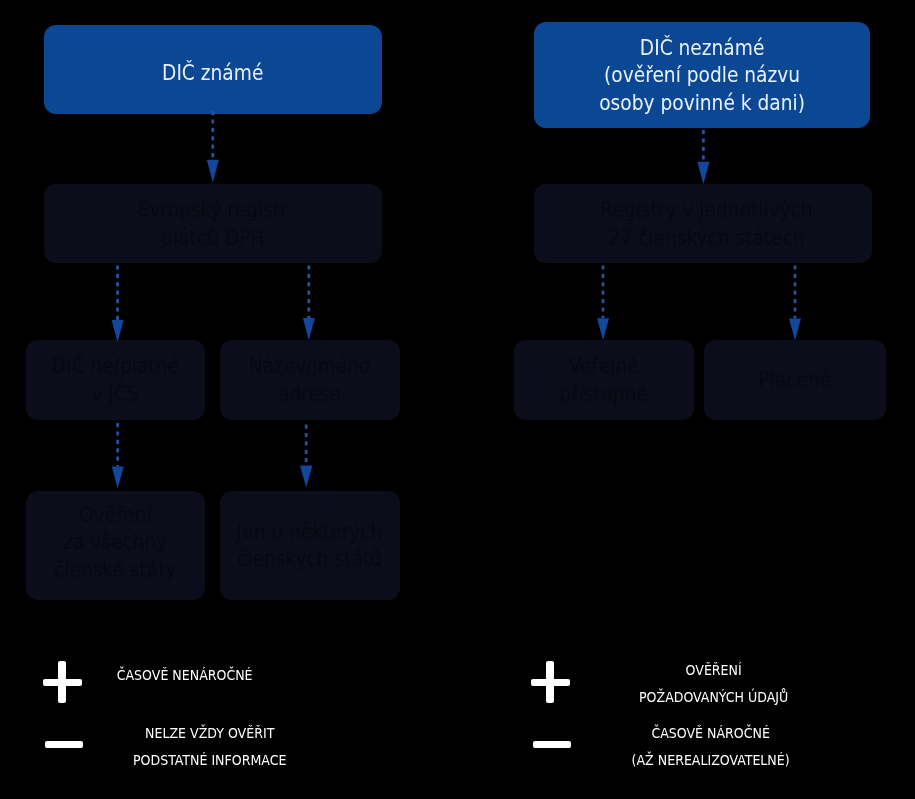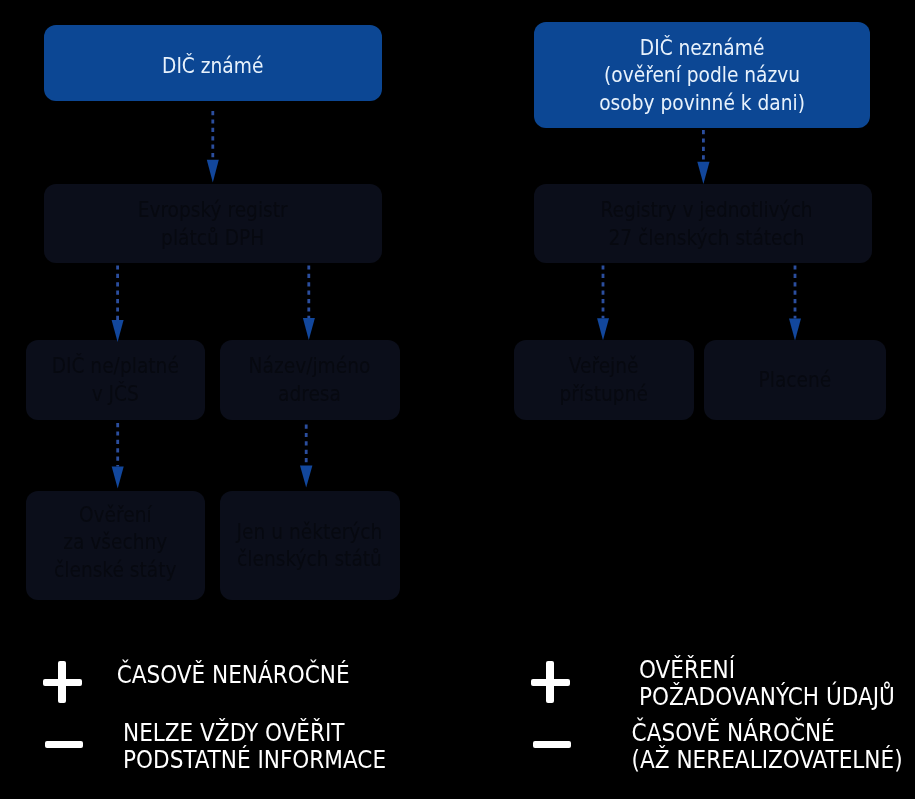--- a/index.html
+++ b/index.html
@@ -14,29 +14,29 @@
         align-items:center;justify-content:center;text-align:center;}
   .node .lbl{display:block;white-space:pre-line;line-height:27.6px;font-size:20.7px;transform:translateY(0.6px);}
   .node.blue{background:#0c4794;border-radius:12px;color:#e8f2fc;}
   .node.dark{background:#0b0e1a;border-radius:12px;color:#070910;}
 
   .conn{position:absolute;overflow:visible;}
 
   .legend-row{position:absolute;}
   .sign-icon{display:block;}
   .sign{position:absolute;background:#ffffff;display:block;}
-  .legtext{position:absolute;color:#ffffff;font-size:24px;line-height:27px;
-           white-space:pre-line;}
+  .legtext{position:absolute;color:#ffffff;font-size:14px;line-height:27px;
+           white-space:pre-line;text-align:center;}
 </style>
 </head>
 <body>
 
 <div id="stage">
 
-  <div class="node blue" style="left:43.8px;top:25px;width:337.8px;height:76px;">
+  <div class="node blue" style="left:43.8px;top:25px;width:337.8px;height:89px;">
     <span class="lbl" style="transform:translateY(3.8px);">DIČ známé</span>
   </div>
 
   <div class="node dark" style="left:43.6px;top:184px;width:338.2px;height:79.2px;">
     <span class="lbl">Evropský registr
 plátců DPH</span>
   </div>
 
   <div class="node dark" style="left:25.5px;top:340px;width:179.5px;height:80px;">
     <span class="lbl">DIČ ne/platné
@@ -121,21 +121,21 @@
         <i class="sign" style="left:15.1px;top:0;width:8.1px;height:42px;border-radius:2px;"></i>
         <i class="sign" style="left:0;top:17.9px;width:38.8px;height:6.8px;border-radius:2px;"></i>
       </span>
       <div class="legtext" style="left:116.7px;top:17px;">ČASOVĚ NENÁROČNÉ</div>
     </div>
 
     <div class="legend-item" style="position:absolute;left:0;top:70px;width:470px;height:70px;">
       <span class="sign-icon" style="position:absolute;left:45.1px;top:25.8px;width:37.6px;height:7px;">
         <i class="sign" style="left:0;top:0;width:37.6px;height:7px;border-radius:2px;"></i>
       </span>
-      <div class="legtext" style="left:123px;top:4.5px;">NELZE VŽDY OVĚŘIT
+      <div class="legtext" style="left:133px;top:4.5px;">NELZE VŽDY OVĚŘIT
 PODSTATNÉ INFORMACE</div>
     </div>
   </div>
 
   <div class="legend-row" style="left:500px;top:645px;width:415px;height:140px;">
 
     <div class="legend-item" style="position:absolute;left:0;top:0;width:415px;height:70px;">
       <span class="sign-icon" style="position:absolute;left:30.6px;top:15.9px;width:39.2px;height:42px;">
         <i class="sign" style="left:15.2px;top:0;width:8.1px;height:42px;border-radius:2px;"></i>
         <i class="sign" style="left:0;top:17.9px;width:39.2px;height:6.8px;border-radius:2px;"></i>

